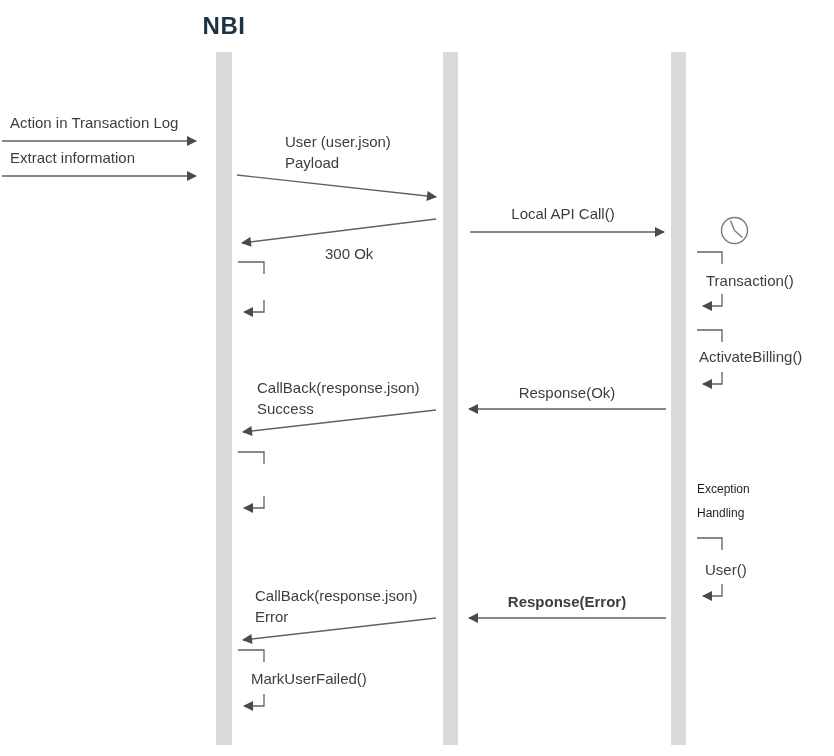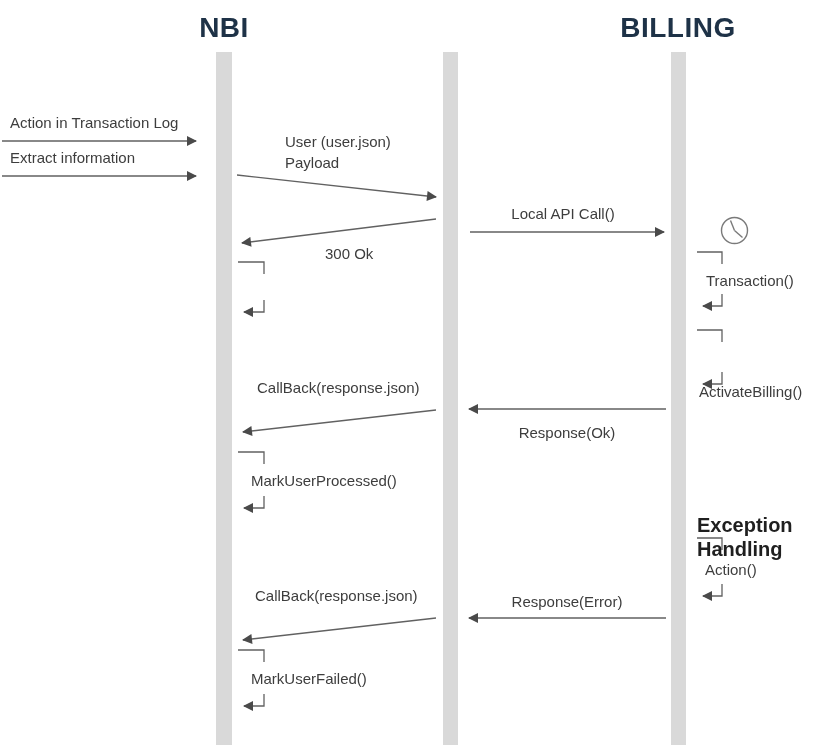--- a/index.html
+++ b/index.html
@@ -11,60 +11,58 @@
     overflow:hidden;
   }
   .lifeline{
     position:absolute;
     background:var(--lifeline,#d9d9d9);
   }
   .actor-header{
     position:absolute;
     width:160px;
     text-align:center;
-    font-size:28px;
+    font-size:24px;
     font-weight:bold;
     color:var(--header-text,#1e3247);
     letter-spacing:0.5px;
   }
   .msg{
     position:absolute;
     font-size:15px;
     color:var(--label-text,#3d3d3d);
     line-height:21px;
     white-space:nowrap;
   }
   .msg.centered{ text-align:center; white-space:nowrap; }
   .msg.exception{
-    font-weight:bold;
-    font-size:20px;
+    font-weight:normal;
+    font-size:12px;
     color:var(--exception-text,#1f1f1f);
     line-height:24px;
-    margin-top:36px;
   }
   svg.arrows{ position:absolute; left:0; top:0; }
   .arrow-line, .hook{
     stroke:var(--arrow,#616161);
     stroke-width:1.3;
     fill:none;
   }
   .arrowhead{ fill:var(--arrowhead,#4a4a4a); }
   .clock-shape{ stroke:var(--clock-stroke,#7a7a7a); stroke-width:1.4; fill:#ffffff; }
 </style>
 </head>
 <body>
 
 <div class="canvas">
 
   <div class="lifeline" style="left:216px;top:52px;width:16px;height:693px;"></div>
   <div class="lifeline" style="left:443px;top:52px;width:15px;height:693px;"></div>
   <div class="lifeline" style="left:671px;top:52px;width:15px;height:693px;"></div>
 
   <div class="actor-header" style="left:144px;top:12px;">NBI</div>
-  <div class="actor-header" style="left:598px;top:12px;">BILLING</div>
 
   <svg class="arrows" width="834" height="756" viewBox="0 0 834 756">
     <defs>
       <marker id="arr" viewBox="0 0 10 10" refX="9" refY="5" markerWidth="12" markerHeight="10" orient="auto" markerUnits="userSpaceOnUse">
         <path d="M0,0 L10,5 L0,10 Z" class="arrowhead"></path>
       </marker>
     </defs>
 
     <path class="arrow-line" marker-end="url(#arr)" d="M2,141 L196,141"></path>
     <path class="arrow-line" marker-end="url(#arr)" d="M2,176 L196,176"></path>
@@ -116,38 +114,39 @@
   <div class="msg" style="left:285px;top:131px;">
     <div>User (user.json)</div>
     <div>Payload</div>
   </div>
 
   <div class="msg" style="left:325px;top:243px;">300 Ok</div>
 
 
   <div class="msg" style="left:706px;top:270px;">Transaction()</div>
 
-  <div class="msg" style="left:699px;top:346px;margin-top:35px;">ActivateBilling()</div>
+  <div class="msg" style="left:699px;top:346px;">ActivateBilling()</div>
 
-  <div class="msg centered" style="left:467px;top:382px;width:200px;margin-top:40px;">Response(Ok)</div>
+  <div class="msg centered" style="left:467px;top:382px;width:200px;">Response(Ok)</div>
 
   <div class="msg" style="left:257px;top:377px;">
     <div>CallBack(response.json)</div>
+    <div>Success</div>
   </div>
 
-  <div class="msg" style="left:251px;top:470px;">MarkUserProcessed()</div>
 
   <div class="msg exception" style="left:697px;top:477px;">
     <div>Exception</div>
     <div>Handling</div>
   </div>
 
-  <div class="msg" style="left:705px;top:559px;">Action()</div>
+  <div class="msg" style="left:705px;top:559px;">User()</div>
 
-  <div class="msg centered" style="left:467px;top:591px;width:200px;">Response(Error)</div>
+  <div class="msg centered" style="left:467px;top:591px;width:200px;font-weight:bold;">Response(Error)</div>
 
   <div class="msg" style="left:255px;top:585px;">
     <div>CallBack(response.json)</div>
+    <div>Error</div>
   </div>
 
   <div class="msg" style="left:251px;top:668px;text-align:center;">MarkUserFailed()</div>
 
 </div>
 
 </body></html>

